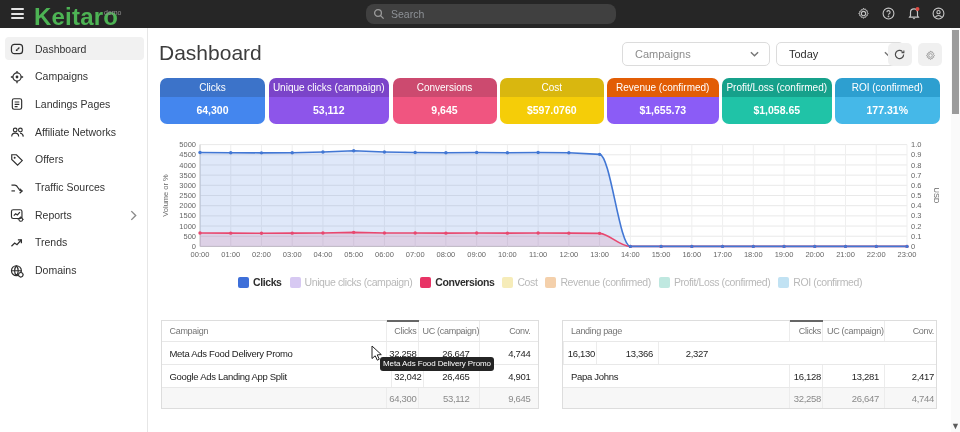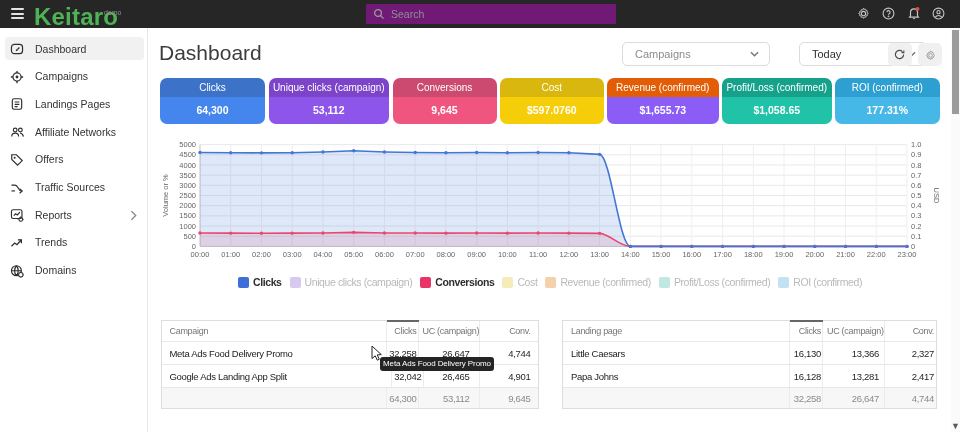--- a/index.html
+++ b/index.html
@@ -6,21 +6,21 @@
 html,body { width:960px; height:432px; overflow:hidden; background:#fff;
   font-family:"Liberation Sans", sans-serif; }
 #stage { position:relative; width:960px; height:432px; overflow:hidden; }
 
 
 .topbar { position:absolute; left:0; top:0; width:960px; height:28px; background:#262626; }
 .burger { position:absolute; left:11px; top:8px; width:13px; height:12px; }
 .burger div { height:2.2px; background:#e4e4e4; margin-bottom:2.4px; border-radius:1px; }
 .logo { position:absolute; left:34px; top:3px; font-size:24px; font-weight:bold; color:#4db354; letter-spacing:0.2px; }
 .demo { position:absolute; left:104px; top:9px; font-size:7px; color:#8f8f8f; }
-.search { position:absolute; left:366px; top:4px; width:250px; height:20px; background:#701a75; border-radius:1px; }
+.search { position:absolute; left:366px; top:4px; width:250px; height:20px; background:#404040; border-radius:8px; }
 .search .stext { position:absolute; left:25px; top:4px; font-size:10.5px; color:#8d9196; }
 .ticon { position:absolute; top:8px; }
 
 
 .sidebar { position:absolute; left:0; top:28px; width:148px; height:404px; background:#fff; border-right:1px solid #e6e6e6; }
 .sitem { position:absolute; left:5px; width:139px; height:23px; border-radius:4px; }
 .sitem.active { background:#f1f1f1; }
 .sitem .slabel { position:absolute; left:30px; top:5.5px; font-size:10.5px; color:#333; }
 .sitem svg { position:absolute; left:5px; top:5px; }
 .sitem svg.chev { left:auto; right:7px; top:6.5px; }
@@ -188,21 +188,21 @@
         </svg>
         <span class="slabel">Domains</span>
       </div>
     </div>
 
   <div class="h1">Dashboard</div>
   <div class="select" style="left:622px;width:148px;color:#8c8c8c;"><span style="margin-left:12px">Campaigns</span>
     <svg style="position:absolute;right:10px;top:8px" width="9" height="7" viewBox="0 0 10 7" fill="none" stroke="#777" stroke-width="1.6">
         <path d="M1 1l4 4 4-4"></path>
       </svg></div>
-  <div class="select" style="left:799px;width:128px;color:#2f2f2f;"><span style="margin-left:12px">Today</span>
+  <div class="select" style="left:776px;width:128px;color:#2f2f2f;"><span style="margin-left:12px">Today</span>
     <svg style="position:absolute;right:10px;top:8px" width="9" height="7" viewBox="0 0 10 7" fill="none" stroke="#777" stroke-width="1.6">
         <path d="M1 1l4 4 4-4"></path>
       </svg></div>
   <div class="btn" style="left:888px;width:24px;">
     <svg style="position:absolute;left:6px;top:6px" width="11" height="11" viewBox="0 0 24 24" fill="none" stroke="#4a4a4a" stroke-width="2.6">
         <path d="M21 12a9 9 0 1 1-2.5-6.2"></path>
         <path d="M21.5 3v5h-5" stroke-width="2.4"></path>
       </svg>
   </div>
   <div class="btn" style="left:918px;width:24px;">
@@ -422,21 +422,20 @@
       </div>
       <div class="tbl rt" style="left:562px;width:375px">
         <div class="trow thead">
           <div class="sortbar" style="left:227px;width:33px"></div>
           <div class="tc cname" style="flex:1">Landing page</div>
           <div class="tc tnum c1" style="width:33px">Clicks</div>
           <div class="tc tnum c2 hleft" style="width:62px">UC (campaign)</div>
           <div class="tc tnum c3" style="width:52px">Conv.</div>
         </div>
         <div class="trow tdata">
-          <div class="tc cname tname" style="flex:1">Little Caesars</div>
           <div class="tc tnum c1" style="width:33px">16,130</div>
           <div class="tc tnum c2" style="width:62px">13,366</div>
           <div class="tc tnum c3" style="width:52px">2,327</div>
         </div>
         <div class="trow tdata">
           <div class="tc cname tname" style="flex:1">Papa Johns</div>
           <div class="tc tnum c1" style="width:33px">16,128</div>
           <div class="tc tnum c2" style="width:62px">13,281</div>
           <div class="tc tnum c3" style="width:52px">2,417</div>
         </div>

